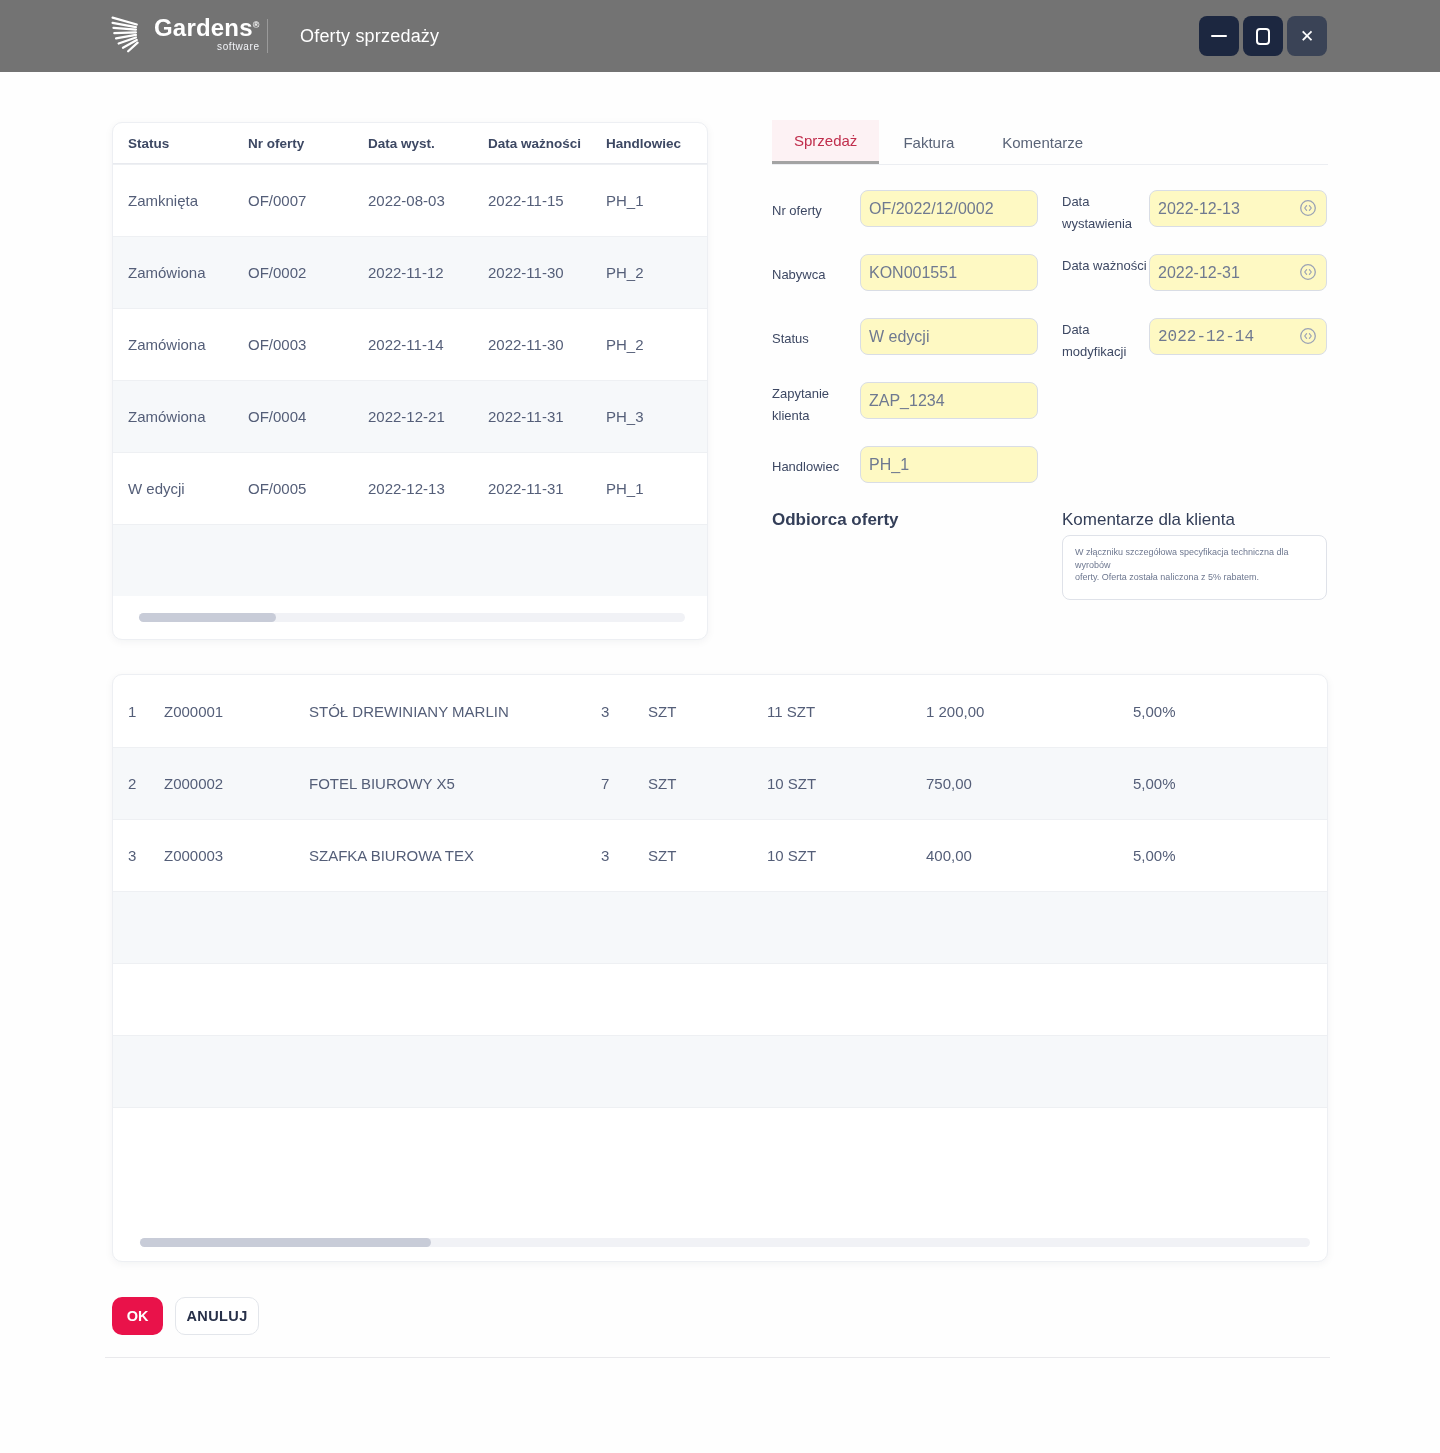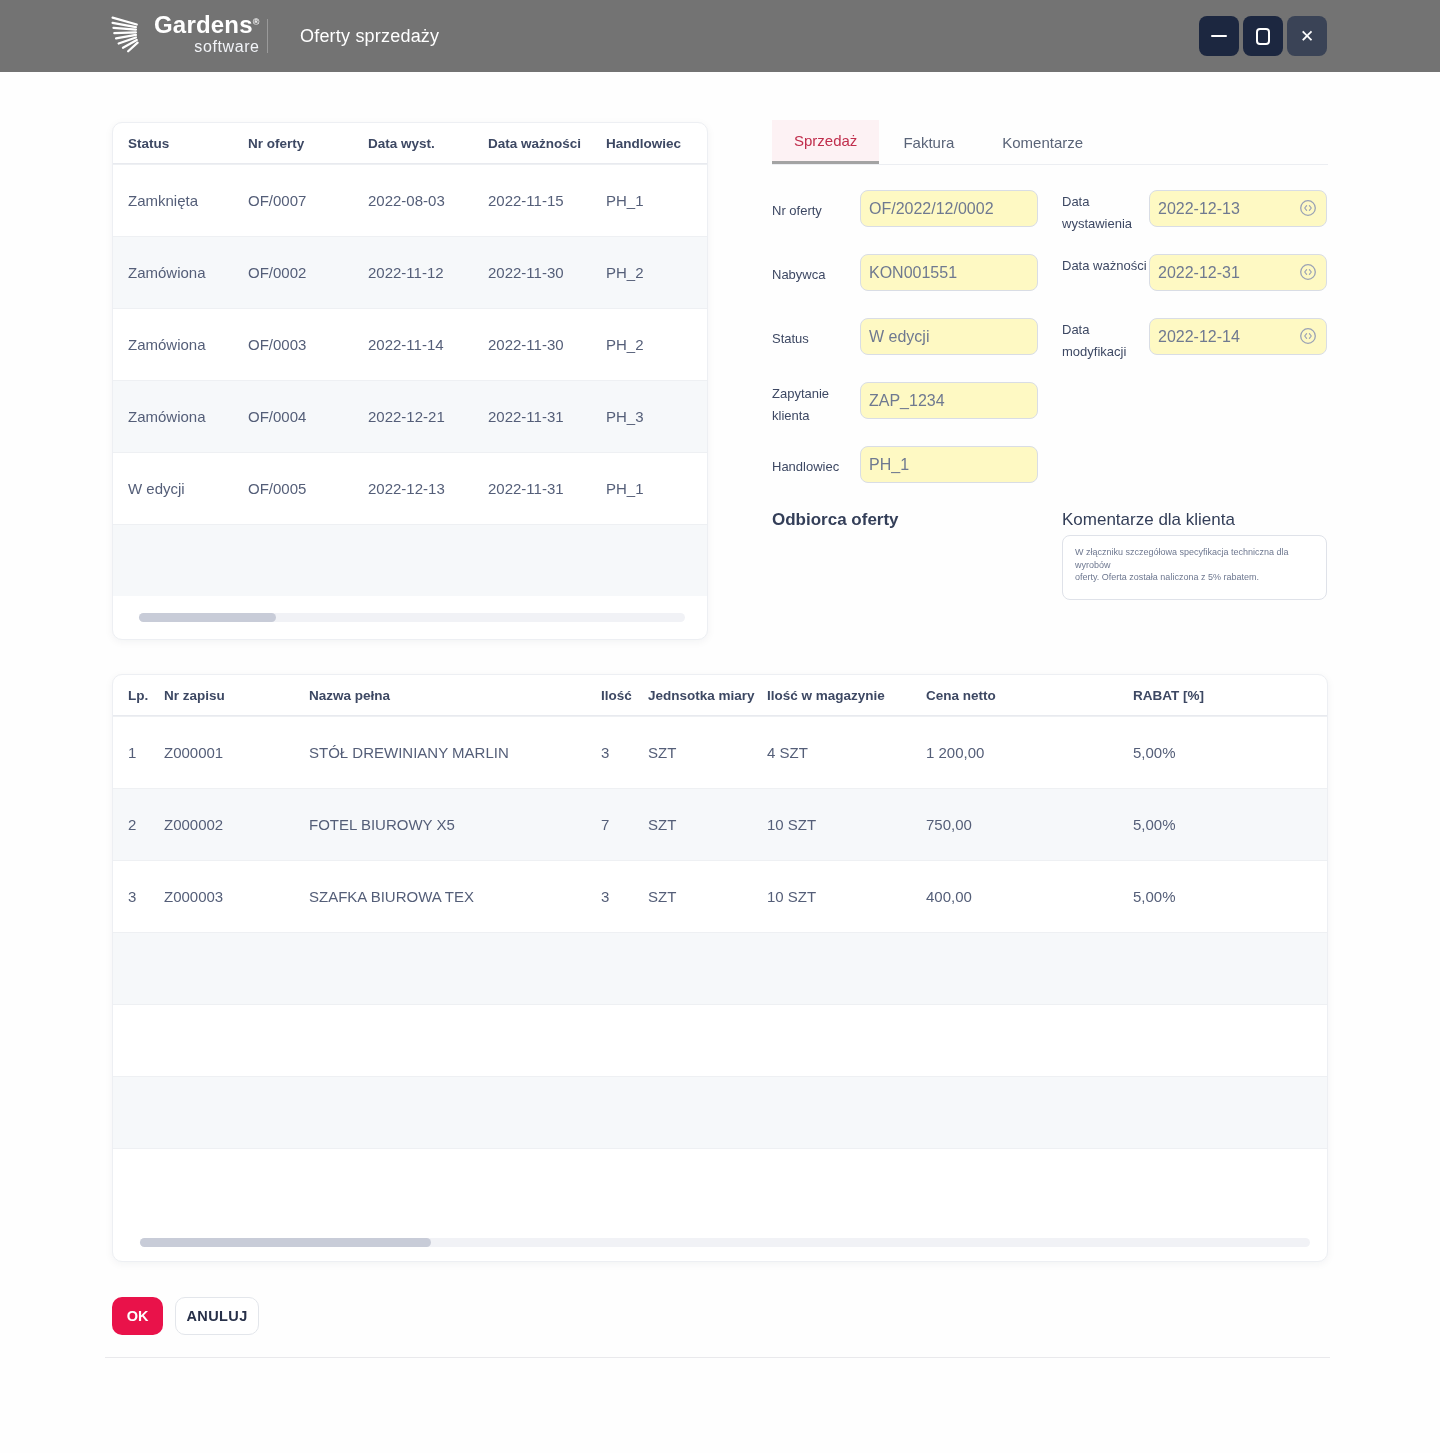--- a/index.html
+++ b/index.html
@@ -7,21 +7,21 @@
   body { font-family:"Liberation Sans", sans-serif; }
   #app { position:relative; width:1440px; height:1453px; background:#fefefe; overflow:hidden; }
 
   
   .topbar { position:absolute; left:0; top:0; width:1440px; height:72px; background:#737373; }
   .logo { position:absolute; left:110px; top:9px; display:flex; align-items:center; gap:6px; }
   .logo-fan { width:38px; height:50px; }
   .logo-text { color:#fff; line-height:1; }
   .logo-name { font-size:24px; font-weight:bold; letter-spacing:.2px; }
   .logo-name sup { font-size:9px; vertical-align:8px; }
-  .logo-sub { font-size:16px; text-align:right; margin-top:2px; letter-spacing:.6px; color:#f2f4f8; }
+  .logo-sub { font-size:10px; text-align:right; margin-top:2px; letter-spacing:.6px; color:#f2f4f8; }
   .topbar-sep { position:absolute; left:267px; top:19px; width:1px; height:34px; background:rgba(255,255,255,.28); }
   .topbar-title { position:absolute; left:300px; top:0; height:72px; display:flex; align-items:center; color:#ffffff; font-size:18px; letter-spacing:.2px; }
   .winbtns { position:absolute; right:113px; top:16px; display:flex; gap:4px; }
   .winbtn { width:40px; height:40px; border-radius:8px; background:#1c2740; display:flex; align-items:center; justify-content:center; cursor:pointer; border:none; }
   .winbtn.close { background:#3a4356; }
   .ic-min { width:16px; height:2px; background:#fff; border-radius:1px; }
   .ic-max { width:14px; height:17px; border:2px solid #fff; border-radius:4px; }
   .ic-close { color:#fff; font-size:17px; line-height:1; }
 
   
@@ -183,57 +183,47 @@
     <div class="flabel" style="left:290px; top:135px;">Data ważności</div>
     <input class="finput" style="left: 377px; top: 134px;" value="2022-12-31">
     <svg class="date-ic" style="left:527px; top:143px;" viewBox="0 0 18 18">
       <circle cx="9" cy="9" r="7.3" fill="none" stroke="#9aa2b5" stroke-width="1.3"></circle>
       <path d="M7.6 6.6 L5.7 9 L7.6 11.4 M10.4 6.6 L12.3 9 L10.4 11.4" fill="none" stroke="#9aa2b5" stroke-width="1.2" stroke-linecap="round" stroke-linejoin="round"></path>
     </svg>
 
     <div class="flabel" style="left:0; top:208px;">Status</div>
     <input class="finput noicon" style="left: 88px; top: 198px;" value="W edycji">
     <div class="flabel" style="left:290px; top:199px;">Data modyfikacji</div>
-    <input class="finput" style="left: 377px; top: 198px;" value="2022-12-14">
+    <input class="finput" style="left: 377px; top: 198px; font-family: Liberation Mono, monospace;" value="2022-12-14">
     <svg class="date-ic" style="left:527px; top:207px;" viewBox="0 0 18 18">
       <circle cx="9" cy="9" r="7.3" fill="none" stroke="#9aa2b5" stroke-width="1.3"></circle>
       <path d="M7.6 6.6 L5.7 9 L7.6 11.4 M10.4 6.6 L12.3 9 L10.4 11.4" fill="none" stroke="#9aa2b5" stroke-width="1.2" stroke-linecap="round" stroke-linejoin="round"></path>
     </svg>
 
     <div class="flabel" style="left:0; top:263px;">Zapytanie klienta</div>
     <input class="finput noicon" style="left: 88px; top: 262px;" value="ZAP_1234">
 
     <div class="flabel" style="left:0; top:336px;">Handlowiec</div>
     <input class="finput noicon" style="left: 88px; top: 326px;" value="PH_1">
 
     <div class="sec-head" style="left:0; top:390px;font-weight:bold;">Odbiorca oferty</div>
 
     <div class="sec-head" style="left:290px; top:390px;">Komentarze dla klienta</div>
     <textarea class="ftext" style="left: 290px; top: 415px; width: 265px; height: 65px;" spellcheck="false">W złączniku szczegółowa specyfikacja techniczna dla wyrobów
 oferty. Oferta została naliczona z 5% rabatem.</textarea>
   </section>
 
   <section class="card items-card">
-    <div class="trow thead">
-      <div class="cell ic0">Lp.</div>
-      <div class="cell ic1">Nr zapisu</div>
-      <div class="cell ic2">Nazwa pełna</div>
-      <div class="cell ic3">Ilość</div>
-      <div class="cell ic4">Jednsotka miary</div>
-      <div class="cell ic5">Ilość w magazynie</div>
-      <div class="cell ic6">Cena netto</div>
-      <div class="cell ic7">RABAT [%]</div>
-    </div>
     <div class="trow drow">
       <div class="cell ic0">1</div>
       <div class="cell ic1">Z000001</div>
       <div class="cell ic2">STÓŁ DREWINIANY MARLIN</div>
       <div class="cell ic3">3</div>
       <div class="cell ic4">SZT</div>
-      <div class="cell ic5">4 SZT</div>
+      <div class="cell ic5">11 SZT</div>
       <div class="cell ic6">1 200,00</div>
       <div class="cell ic7">5,00%</div>
     </div>
     <div class="trow drow row-alt">
       <div class="cell ic0">2</div>
       <div class="cell ic1">Z000002</div>
       <div class="cell ic2">FOTEL BIUROWY X5</div>
       <div class="cell ic3">7</div>
       <div class="cell ic4">SZT</div>
       <div class="cell ic5">10 SZT</div>

